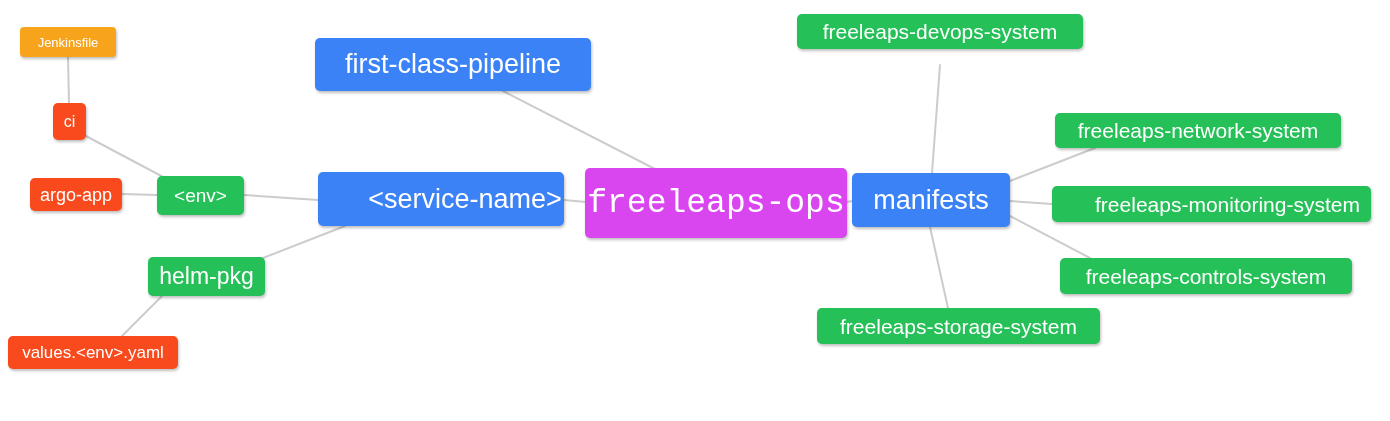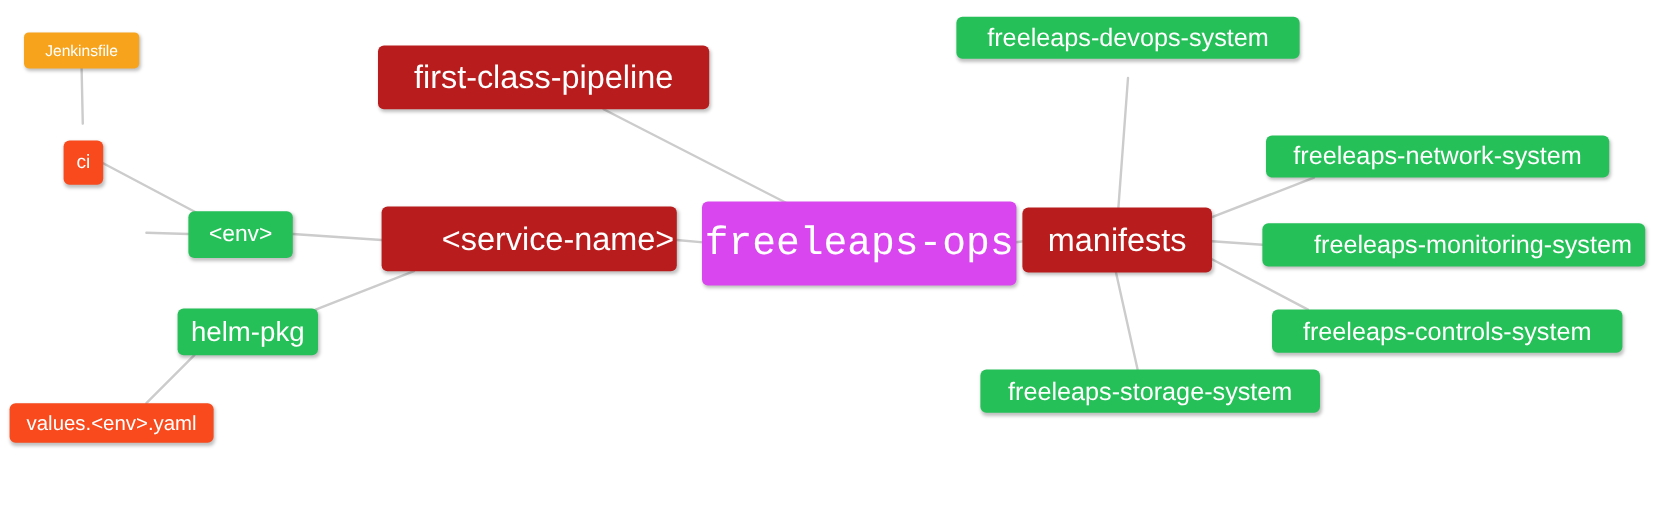--- a/index.html
+++ b/index.html
@@ -34,28 +34,28 @@
     white-space: nowrap;
     color: #ffffff;
     border-radius: 5px;
     box-shadow: 1px 2px 3px rgba(0,0,0,0.25);
     cursor: pointer;
     box-sizing: border-box;
     line-height: 1;
     user-select: none;
   }
   .node.root    { background: #d946ef; font-family: Liberation Mono, monospace; }
-  .node.blue    { background: #b91c1c; }
+  .node.blue    { background: #3b82f6; }
   .node.green   { background: #26c059; }
   .node.red     { background: #f84a1c; }
   .node.orange  { background: #f7a41c; }
 
   
   #n-jenkinsfile   { left: 20px;   top: 27px;  width: 96px;  height: 30px; font-size: 13px; border-radius: 4px; }
-  #n-ci            { left: 53px;   top: 117px; width: 33px;  height: 37px; font-size: 16px; text-align: right; }
+  #n-ci            { left: 53px;   top: 103px; width: 33px;  height: 37px; font-size: 16px; text-align: right; }
   #n-argo-app      { left: 30px;   top: 178px; width: 92px;  height: 33px; font-size: 18px; }
   #n-env           { left: 157px;  top: 176px; width: 87px;  height: 39px; font-size: 19px; }
   #n-helm-pkg      { left: 148px;  top: 257px; width: 117px; height: 39px; font-size: 23px; text-align: right; }
   #n-values        { left: 8px;    top: 336px; width: 170px; height: 33px; font-size: 17px; }
   #n-fcp           { left: 315px;  top: 38px;  width: 276px; height: 53px; font-size: 27px; }
   #n-service-name  { left: 318px;  top: 172px; width: 246px; height: 54px; font-size: 27px; padding-left: 48px; }
   #n-root          { left: 585px;  top: 168px; width: 262px; height: 70px; font-size: 33px; }
   #n-manifests     { left: 852px;  top: 173px; width: 158px; height: 54px; font-size: 27px; }
   #n-devops        { left: 797px;  top: 14px;  width: 286px; height: 35px; font-size: 21px; }
   #n-network       { left: 1055px; top: 113px; width: 286px; height: 35px; font-size: 21px; }
@@ -82,20 +82,21 @@
     <line x1="1010" y1="181" x2="1095" y2="148"></line>
     <line x1="1010" y1="201" x2="1052" y2="204"></line>
     <line x1="1010" y1="216" x2="1090" y2="258"></line>
     <line x1="930" y1="227" x2="948" y2="308"></line>
   </svg>
 
   <div id="n-jenkinsfile" class="node orange">Jenkinsfile</div>
 
   <div id="n-ci" class="node red">ci</div>
 
+  <div id="n-argo-app" class="node red">argo-app</div>
 
   <div id="n-env" class="node green">&lt;env&gt;</div>
 
   <div id="n-helm-pkg" class="node green">helm-pkg</div>
 
   <div id="n-values" class="node red">values.&lt;env&gt;.yaml</div>
 
   <div id="n-fcp" class="node blue">first-class-pipeline</div>
 
   <div id="n-service-name" class="node blue">&lt;service-name&gt;</div>

